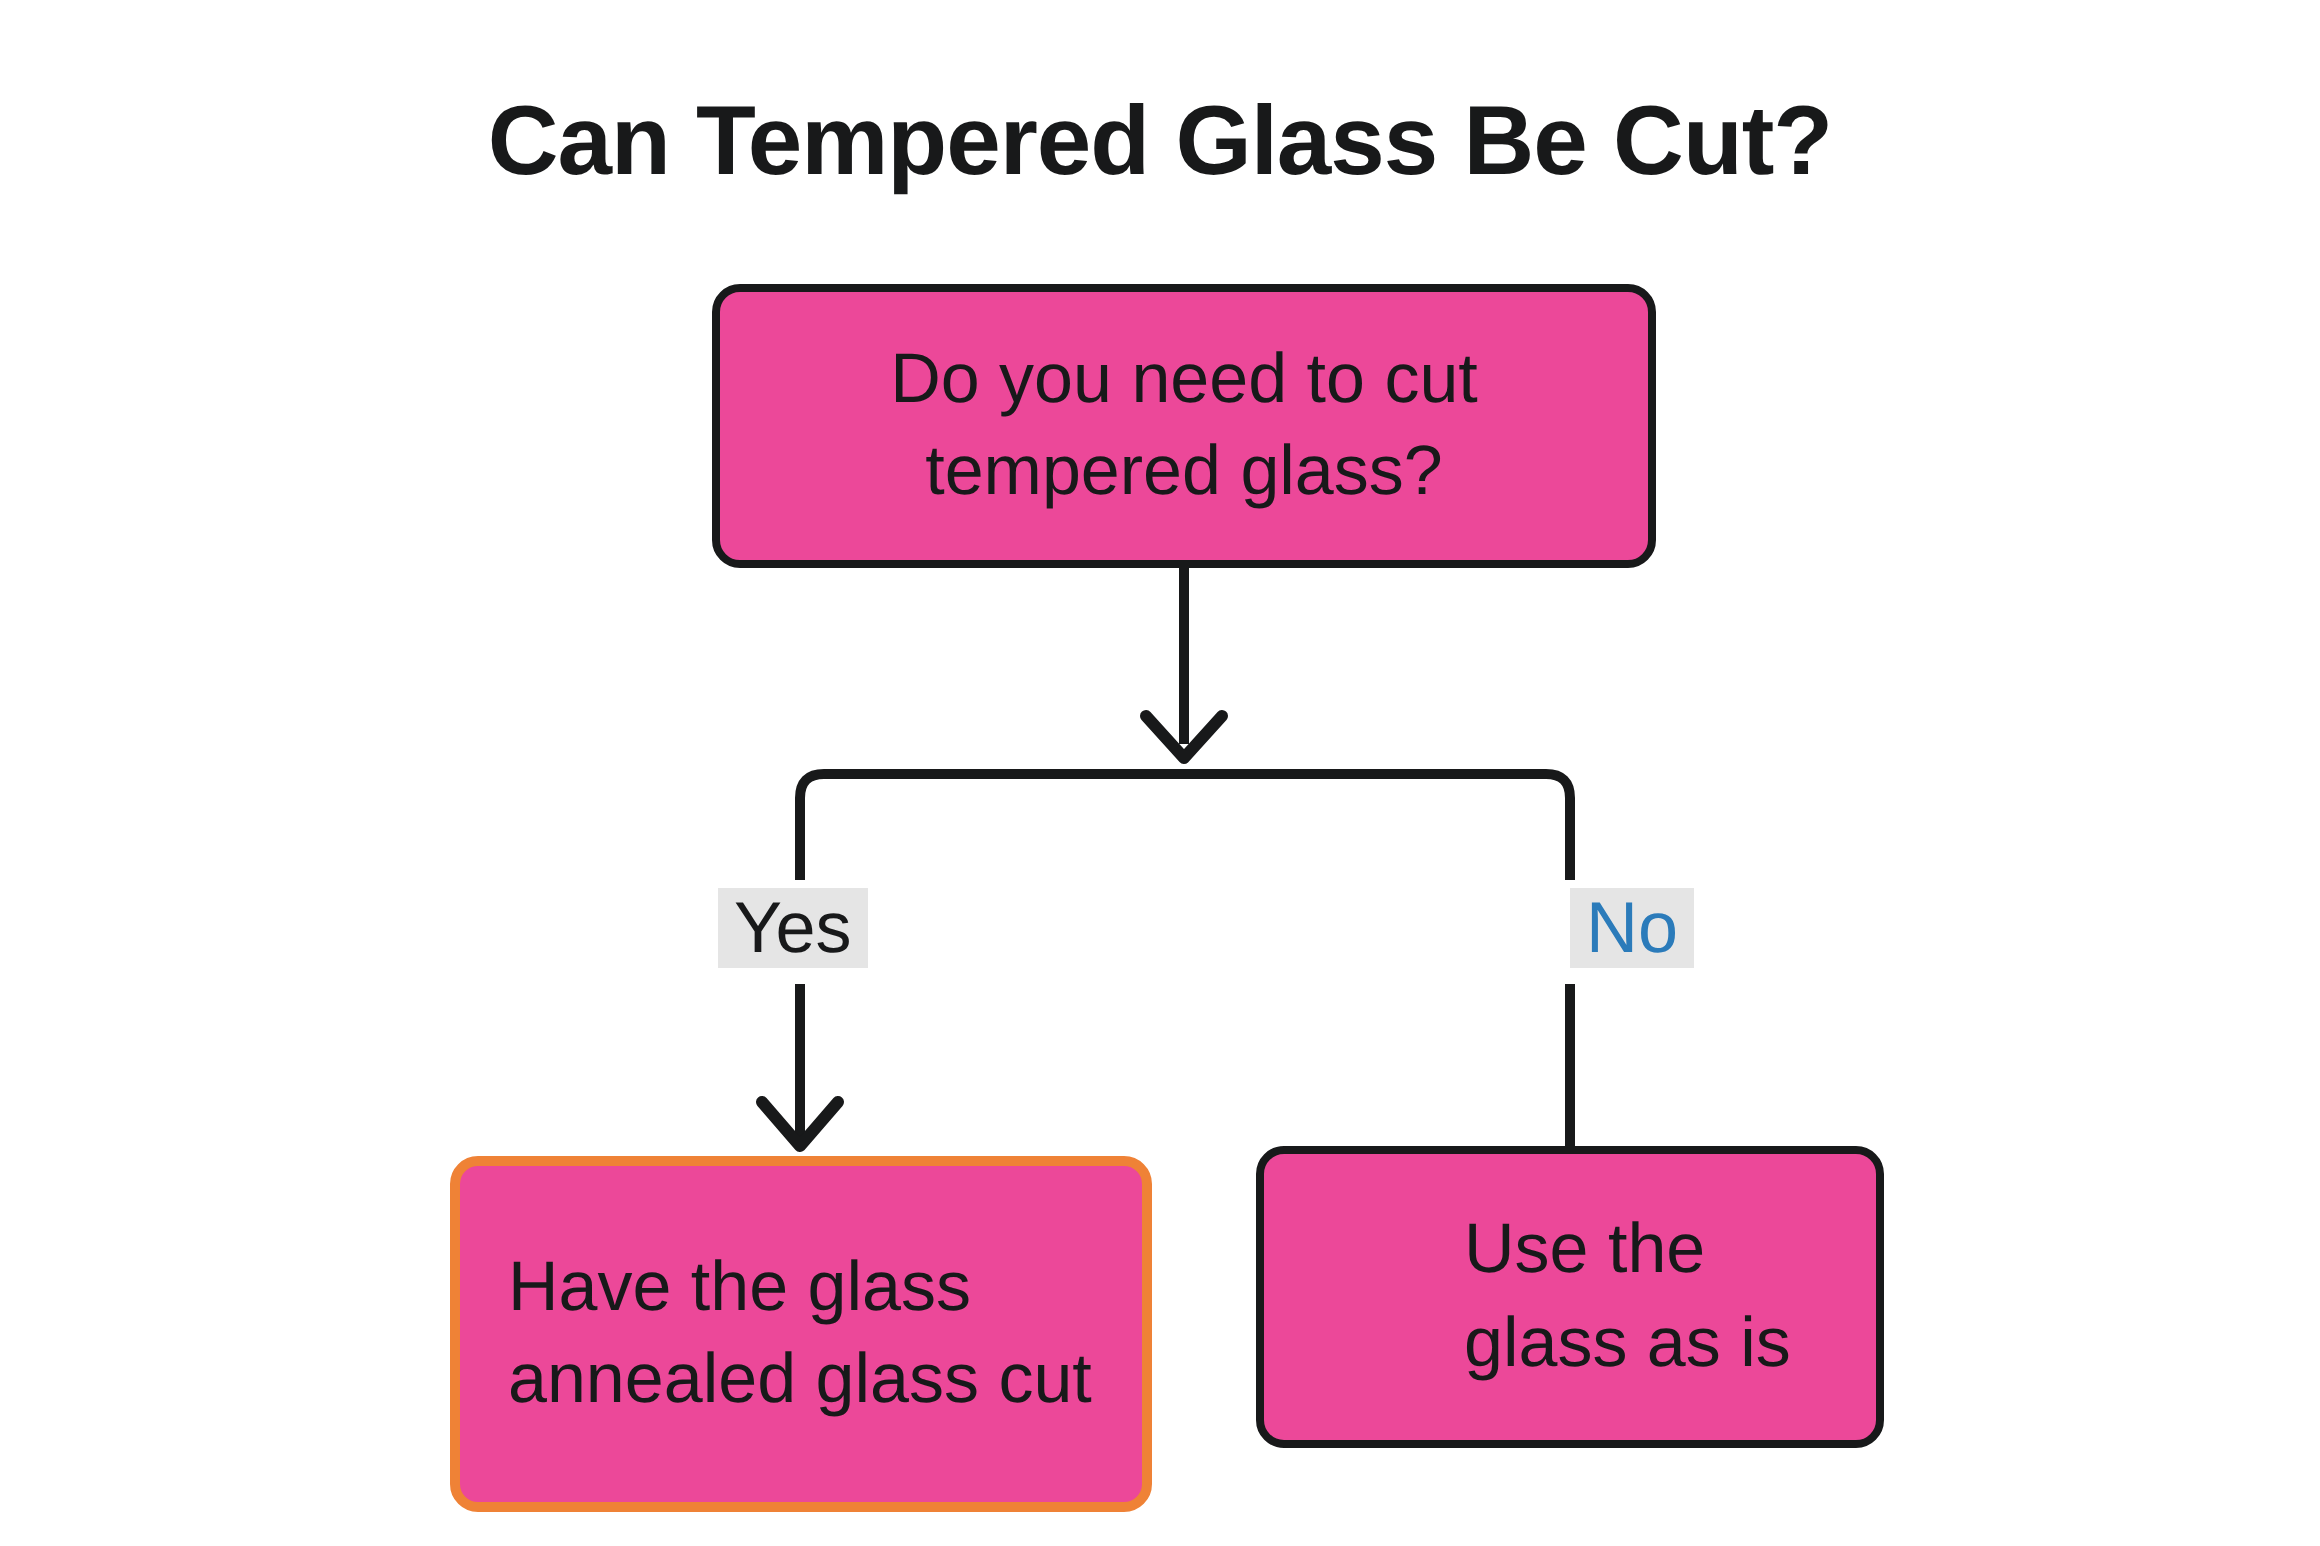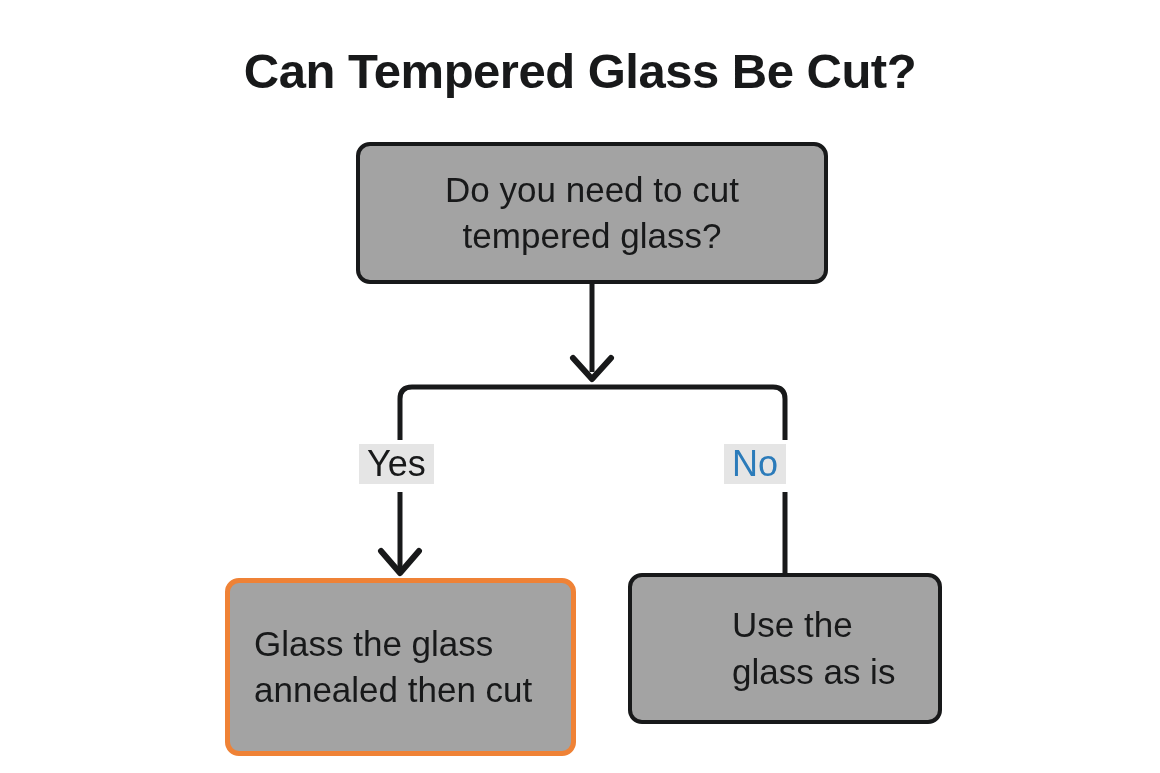--- a/index.html
+++ b/index.html
@@ -33,21 +33,21 @@
     letter-spacing: -0.5px;
     color: #18191a;
     line-height: 1.05;
     white-space: nowrap;
   }
 
   
   .node {
     position: absolute;
     box-sizing: border-box;
-    background: #a3a3a3;
+    background: #ec4899;
     border-style: solid;
     display: flex;
     align-items: center;
     z-index: 3;
   }
   .node-text {
     width: 100%;
     color: #18191a;
     font-size: 35px;
     font-weight: 400;
@@ -125,21 +125,21 @@
     background: #e5e5e5;
     padding: 2px 8px;
     white-space: nowrap;
   }
   #branch-label-yes {
     left: 359px;
     top: 444px;
     color: #18191a;
   }
   #branch-label-no {
-    left: 724px;
+    left: 785px;
     top: 444px;
     color: #2b7bba;
   }
 </style>
 </head>
 <body>
 
 <div id="flowchart-root">
 
   <div class="chart-title">Can Tempered Glass Be Cut?</div>
@@ -161,20 +161,20 @@
 
   <div class="node" id="node-decision">
     <div class="node-text">Do you need to cut tempered glass?</div>
   </div>
 
   <div class="branch-label" id="branch-label-yes">Yes</div>
 
   <div class="branch-label" id="branch-label-no">No</div>
 
   <div class="node" id="node-outcome-annealed">
-    <div class="node-text">Glass the glass annealed then cut</div>
+    <div class="node-text">Have the glass annealed glass cut</div>
   </div>
 
   <div class="node" id="node-outcome-asis">
     <div class="node-text">Use the glass as is</div>
   </div>
 
 </div>
 
 </body></html>

